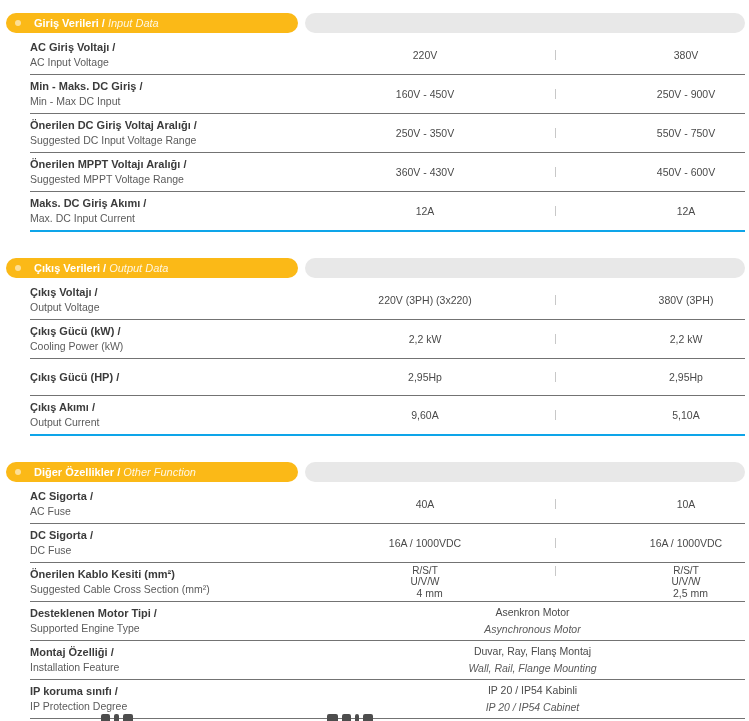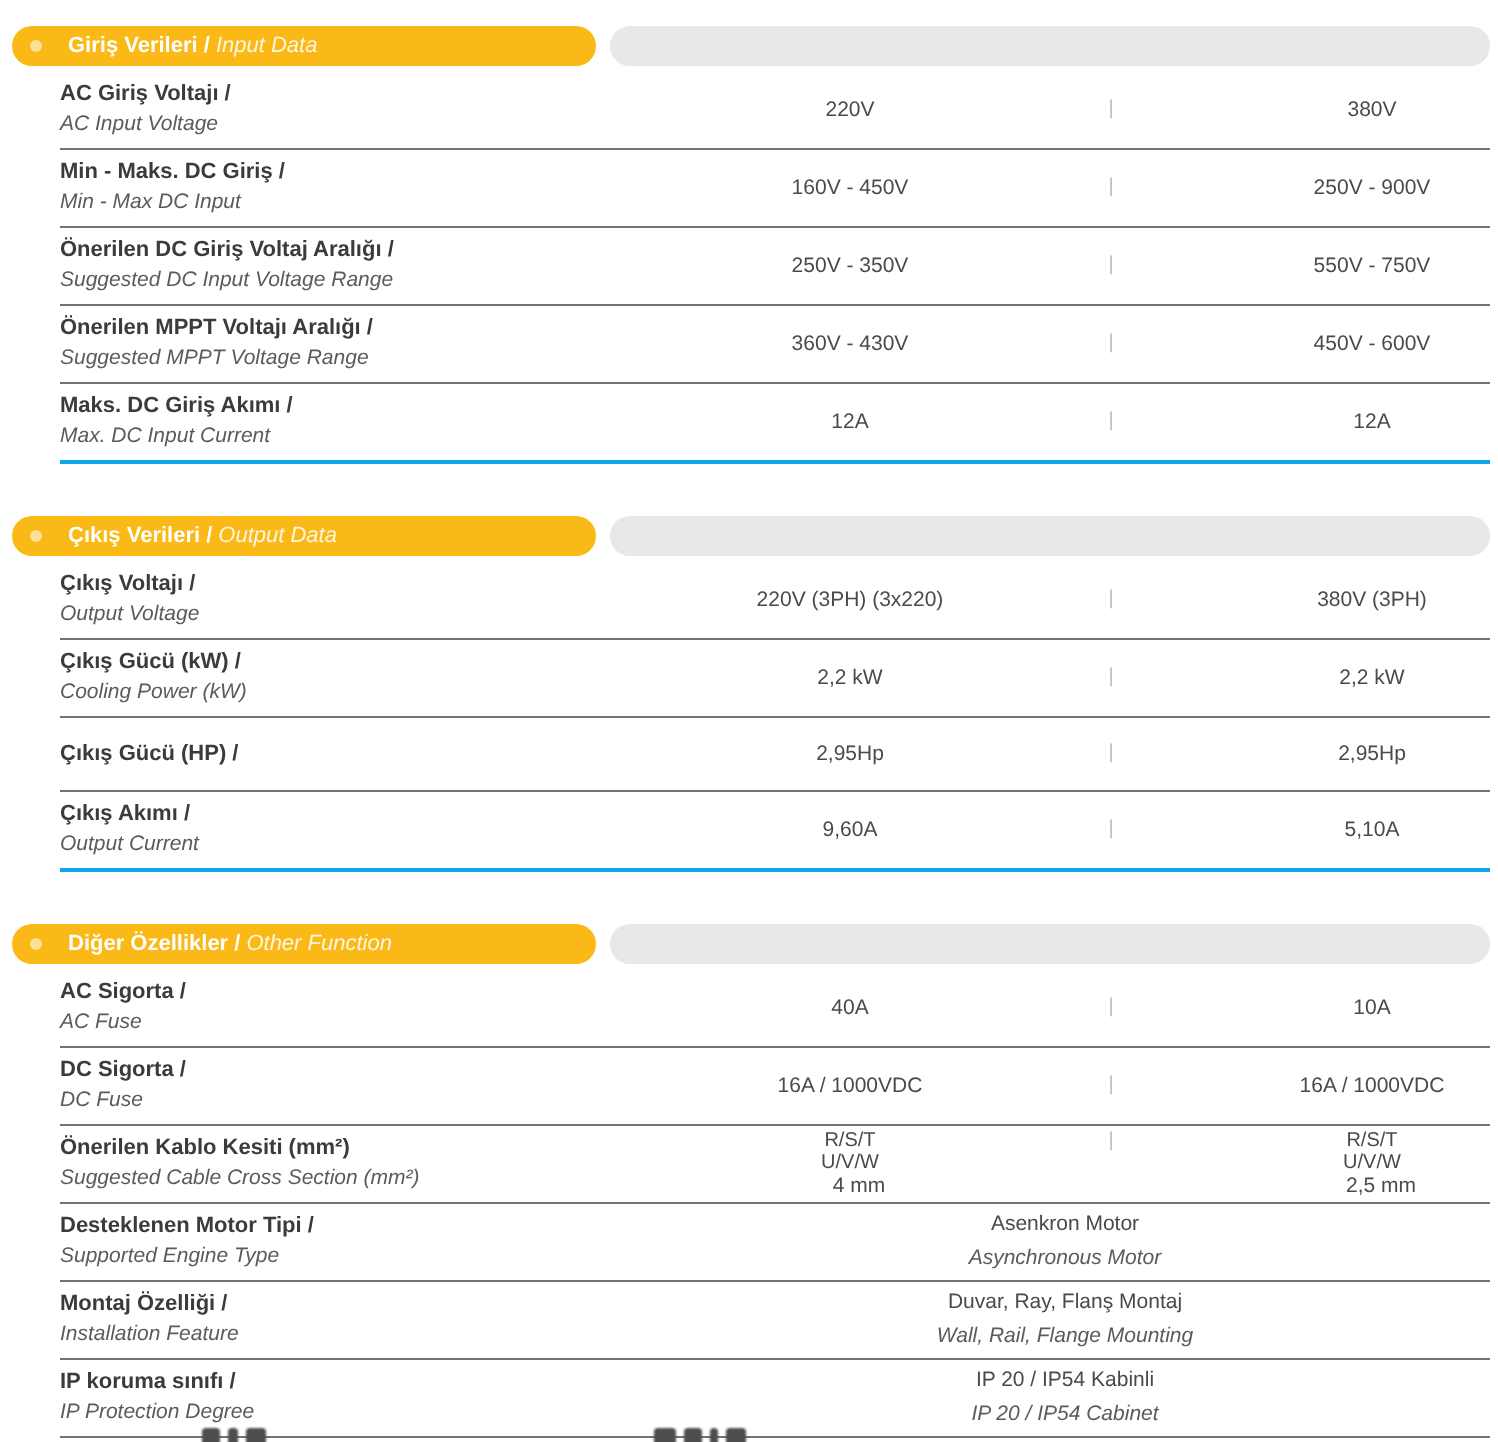--- a/index.html
+++ b/index.html
@@ -29,21 +29,21 @@
   
   .row{
     display:flex;align-items:center;
     min-height:36px;
     margin:0 4px 0 30px;
     border-bottom:1px solid #737373;
   }
   .row.sec-last{border-bottom:2px solid #0ea5e9;}
   .label{width:300px;flex-shrink:0;padding:4px 6px 4px 0;box-sizing:border-box;}
   .label .tr{font-size:11px;font-weight:bold;color:#3B3B3B;line-height:15px;}
-  .label .en{font-size:10.5px;font-style:italic;color:#5B5B5B;line-height:15px;}
+  .label .en{font-size:10.5px;color:#5B5B5B;line-height:15px;}
   .vals{display:flex;flex:1;gap:28px;}
   .col{width:190px;text-align:center;font-size:10.5px;color:#4A4A4A;}
   .sep{width:15px;text-align:center;color:#BDBDBD;font-size:10px;}
   .col.cable{display:flex;align-items:center;justify-content:center;flex-direction:column;}
   .cable .stack div{font-size:10px;line-height:11px;color:#4A4A4A;text-align:center;}
   .cable .cval{font-size:10.5px;color:#4A4A4A;margin-left:9px;}
   .spanval{flex:1;text-align:center;padding-right:10px;}
   .spanval .tr{font-size:10.5px;color:#4A4A4A;line-height:17px;}
   .spanval .en{font-size:10.5px;font-style:italic;color:#5B5B5B;line-height:17px;}
 

